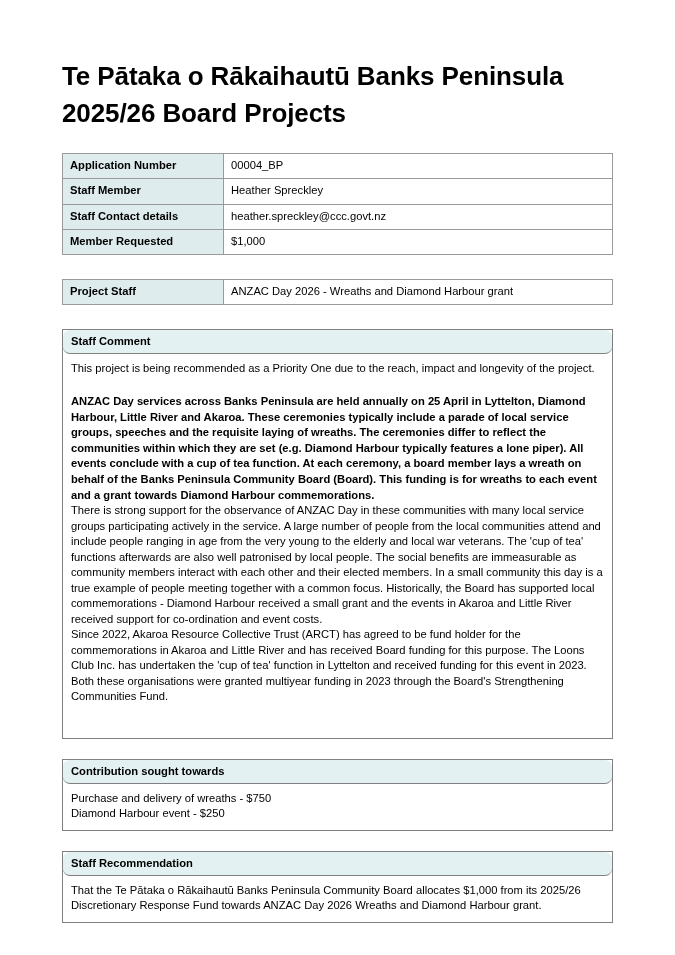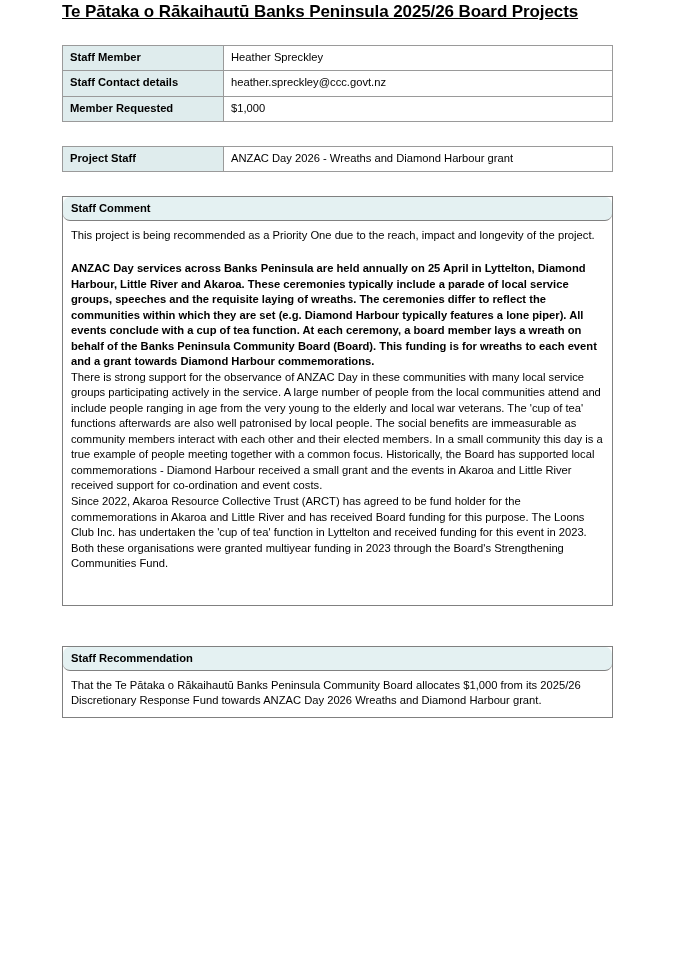--- a/index.html
+++ b/index.html
@@ -18,26 +18,26 @@
     position: relative;
     width: 675px;
     height: 955px;
     box-sizing: border-box;
     padding: 0 62px;
   }
 
   
   .doc-title {
     margin: 0;
-    font-size: 17px;
+    padding-top: 58px;
+    font-size: 26px;
     line-height: 1.43;
     font-weight: bold;
     letter-spacing: -0.1px;
     color: #000000;
-    text-decoration: underline;
   }
 
   
   .tbl {
     border-collapse: collapse;
     width: 551px;
     table-layout: fixed;
     border: 1px solid #808080;
   }
   .tbl td {
@@ -96,20 +96,24 @@
 <body>
 
 <div class="page">
 
   <h1 class="doc-title">Te Pātaka o Rākaihautū Banks Peninsula 2025/26 Board Projects</h1>
 
   <div class="info-table-wrap">
     <table class="tbl">
       <tbody>
         <tr>
+          <td class="label-cell">Application Number</td>
+          <td class="value-cell">00004_BP</td>
+        </tr>
+        <tr>
           <td class="label-cell">Staff Member</td>
           <td class="value-cell">Heather Spreckley</td>
         </tr>
         <tr>
           <td class="label-cell">Staff Contact details</td>
           <td class="value-cell">heather.spreckley@ccc.govt.nz</td>
         </tr>
         <tr>
           <td class="label-cell">Member Requested</td>
           <td class="value-cell">$1,000</td>
@@ -136,20 +140,27 @@
     <div class="panel-body comment-body">
       <p>This project is being recommended as a Priority One due to the reach, impact and longevity of the project.</p>
       <p class="spaced">ANZAC Day services across Banks Peninsula are held annually on 25 April in Lyttelton, Diamond Harbour, Little River and Akaroa. These ceremonies typically include a parade of local service groups, speeches and the requisite laying of wreaths. The ceremonies differ to reflect the communities within which they are set (e.g. Diamond Harbour typically features a lone piper). All events conclude with a cup of tea function. At each ceremony, a board member lays a wreath on behalf of the Banks Peninsula Community Board (Board). This funding is for wreaths to each event and a grant towards Diamond Harbour commemorations.</p>
       <p>There is strong support for the observance of ANZAC Day in these communities with many local service groups participating actively in the service. A large number of people from the local communities attend and include people ranging in age from the very young to the elderly and local war veterans. The 'cup of tea' functions afterwards are also well patronised by local people. The social benefits are immeasurable as community members interact with each other and their elected members. In a small community this day is a true example of people meeting together with a common focus. Historically, the Board has supported local commemorations - Diamond Harbour received a small grant and the events in Akaroa and Little River received support for co-ordination and event costs.</p>
       <p>Since 2022, Akaroa Resource Collective Trust (ARCT) has agreed to be fund holder for the commemorations in Akaroa and Little River and has received Board funding for this purpose. The Loons Club Inc. has undertaken the 'cup of tea' function in Lyttelton and received funding for this event in 2023. Both these organisations were granted multiyear funding in 2023 through the Board's Strengthening Communities Fund.</p>
     </div>
   </div>
 
   <div class="gap-20"></div>
 
+  <div class="panel">
+    <div class="panel-header">Contribution sought towards</div>
+    <div class="panel-body">
+      <p class="lines">Purchase and delivery of wreaths - $750
+Diamond Harbour event - $250</p>
+    </div>
+  </div>
 
   <div class="gap-20"></div>
 
   <div class="panel">
     <div class="panel-header">Staff Recommendation</div>
     <div class="panel-body">
       <p>That the Te Pātaka o Rākaihautū Banks Peninsula Community Board allocates $1,000 from its 2025/26 Discretionary Response Fund towards ANZAC Day 2026 Wreaths and Diamond Harbour grant.</p>
     </div>
   </div>
 

